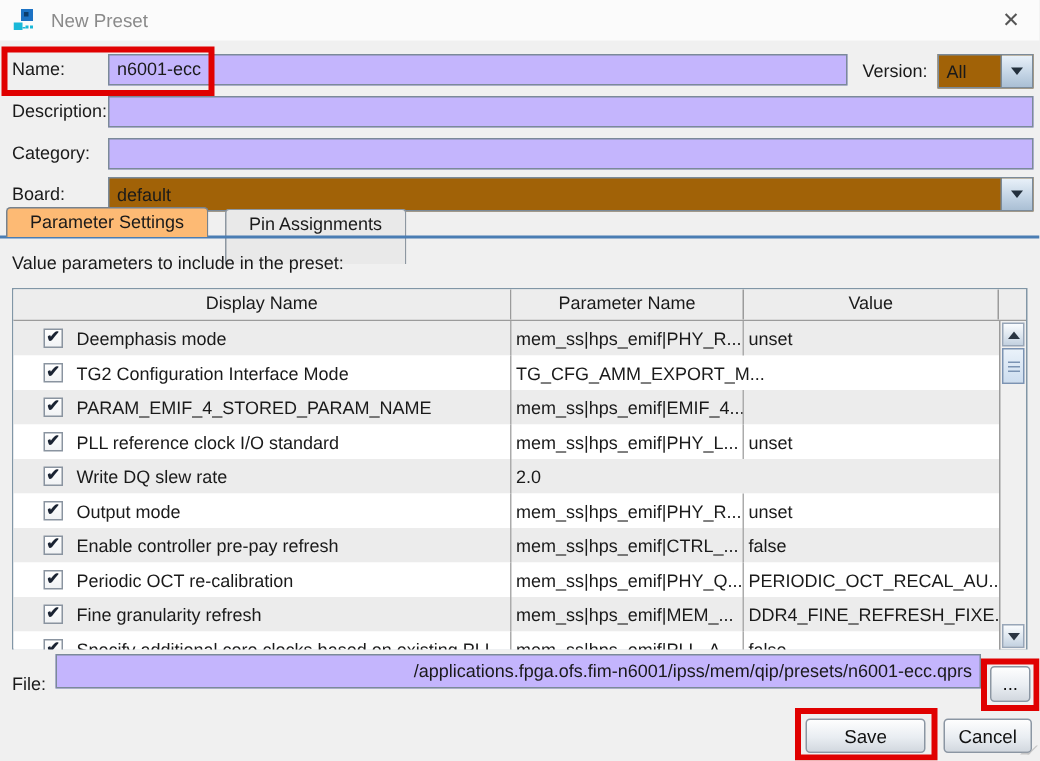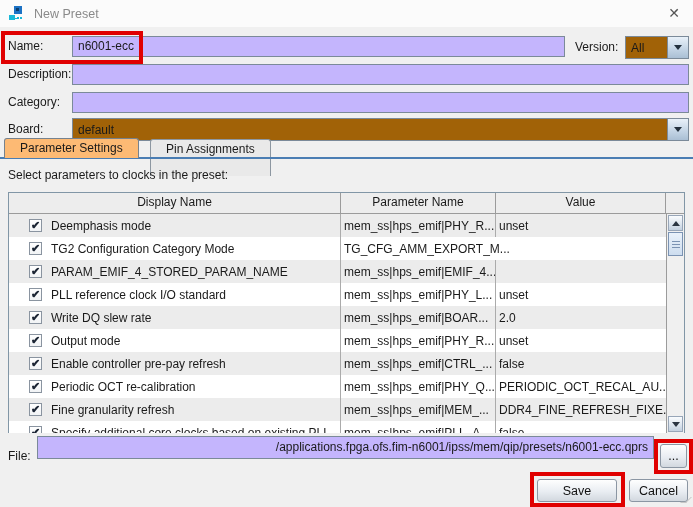--- a/index.html
+++ b/index.html
@@ -128,21 +128,21 @@
   <span class="combo-text">default</span>
   <span class="arrow-btn">
       <span class="tri-down"></span>
     </span>
 </div>
 
 <div class="tab active" style="left:4px;">Parameter Settings</div>
 <div class="tab inactive" style="left:150px;">Pin Assignments</div>
 <div class="tab-underline"></div>
 
-<div class="instruction">Select parameters to clocks in the preset:</div>
+<div class="instruction">Value parameters to include in the preset:</div>
 
 <div class="tpanel">
   <div class="thead">
     <div class="th c1">Display Name</div>
     <div class="th c2">Parameter Name</div>
     <div class="th c3">Value</div>
     <div class="th c4"></div>
   </div>
   <div class="tbody-wrap">
     <div class="rows-viewport" id="rows-viewport">
@@ -150,21 +150,21 @@
           <div class="td c1">
             <span class="cbx">✔</span>
             <span>Deemphasis mode</span>
           </div>
           <div class="td c2">mem_ss|hps_emif|PHY_R...</div>
           <div class="td c3">unset</div>
         </div>
         <div class="trow even">
           <div class="td c1">
             <span class="cbx">✔</span>
-            <span>TG2 Configuration Category Mode</span>
+            <span>TG2 Configuration Interface Mode</span>
           </div>
           <div class="td c3">TG_CFG_AMM_EXPORT_M...</div>
         </div>
         <div class="trow odd">
           <div class="td c1">
             <span class="cbx">✔</span>
             <span>PARAM_EMIF_4_STORED_PARAM_NAME</span>
           </div>
           <div class="td c2">mem_ss|hps_emif|EMIF_4...</div>
           <div class="td c3"></div>
@@ -175,21 +175,20 @@
             <span>PLL reference clock I/O standard</span>
           </div>
           <div class="td c2">mem_ss|hps_emif|PHY_L...</div>
           <div class="td c3">unset</div>
         </div>
         <div class="trow odd">
           <div class="td c1">
             <span class="cbx">✔</span>
             <span>Write DQ slew rate</span>
           </div>
-          <div class="td c2">mem_ss|hps_emif|BOAR...</div>
           <div class="td c3">2.0</div>
         </div>
         <div class="trow even">
           <div class="td c1">
             <span class="cbx">✔</span>
             <span>Output mode</span>
           </div>
           <div class="td c2">mem_ss|hps_emif|PHY_R...</div>
           <div class="td c3">unset</div>
         </div>

